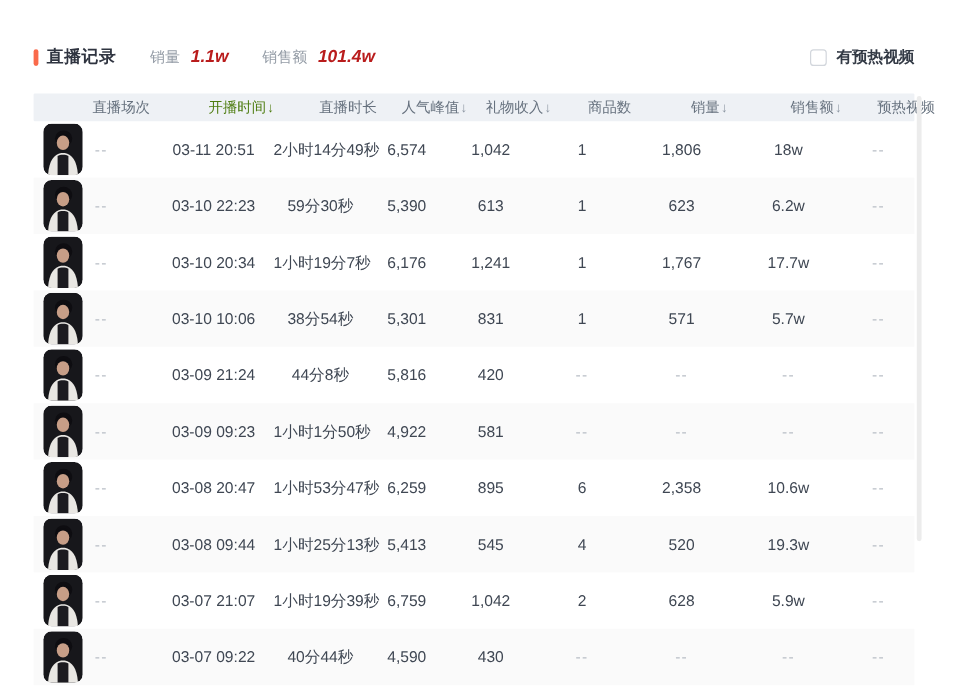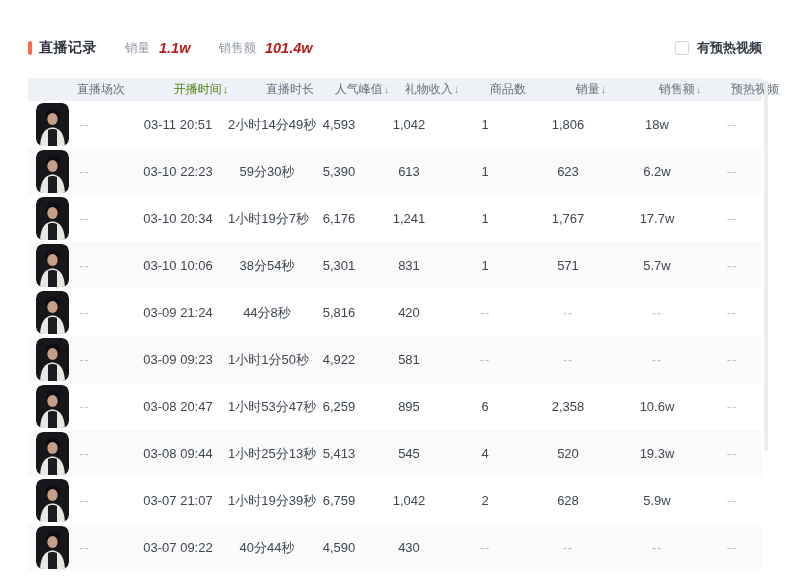--- a/index.html
+++ b/index.html
@@ -109,21 +109,21 @@
           <ellipse cx="16.5" cy="16" rx="5.2" ry="6" fill="#c79e87"></ellipse>
           <path d="M10.5 14 Q10.5 8.5 16.5 8.5 Q22.5 8.5 22.5 14 Q22 9 16.5 9 Q11 9 10.5 14 Z" fill="#0e0d11"></path>
           <path d="M4 43 C5 30 9 26 15 24.5 L18 24.5 C24 26 28 30 29 43 Z" fill="#e9e7e3"></path>
           <path d="M12 43 L12 27 C14 25.5 19 25.5 21 27 L21 43 Z" fill="#1c1b20"></path>
         </svg>
       </span>
       <span class="muted">--</span>
     </div>
     <div class="td">03-11 20:51</div>
     <div class="td">2小时14分49秒</div>
-    <div class="td">4,593</div>
+    <div class="td">6,574</div>
     <div class="td">1,042</div>
     <div class="td">1</div>
     <div class="td">1,806</div>
     <div class="td">18w</div>
     <div class="td muted">--</div>
   </div>
 
   <div class="tr">
     <div class="td c1">
       <span class="avatar">

